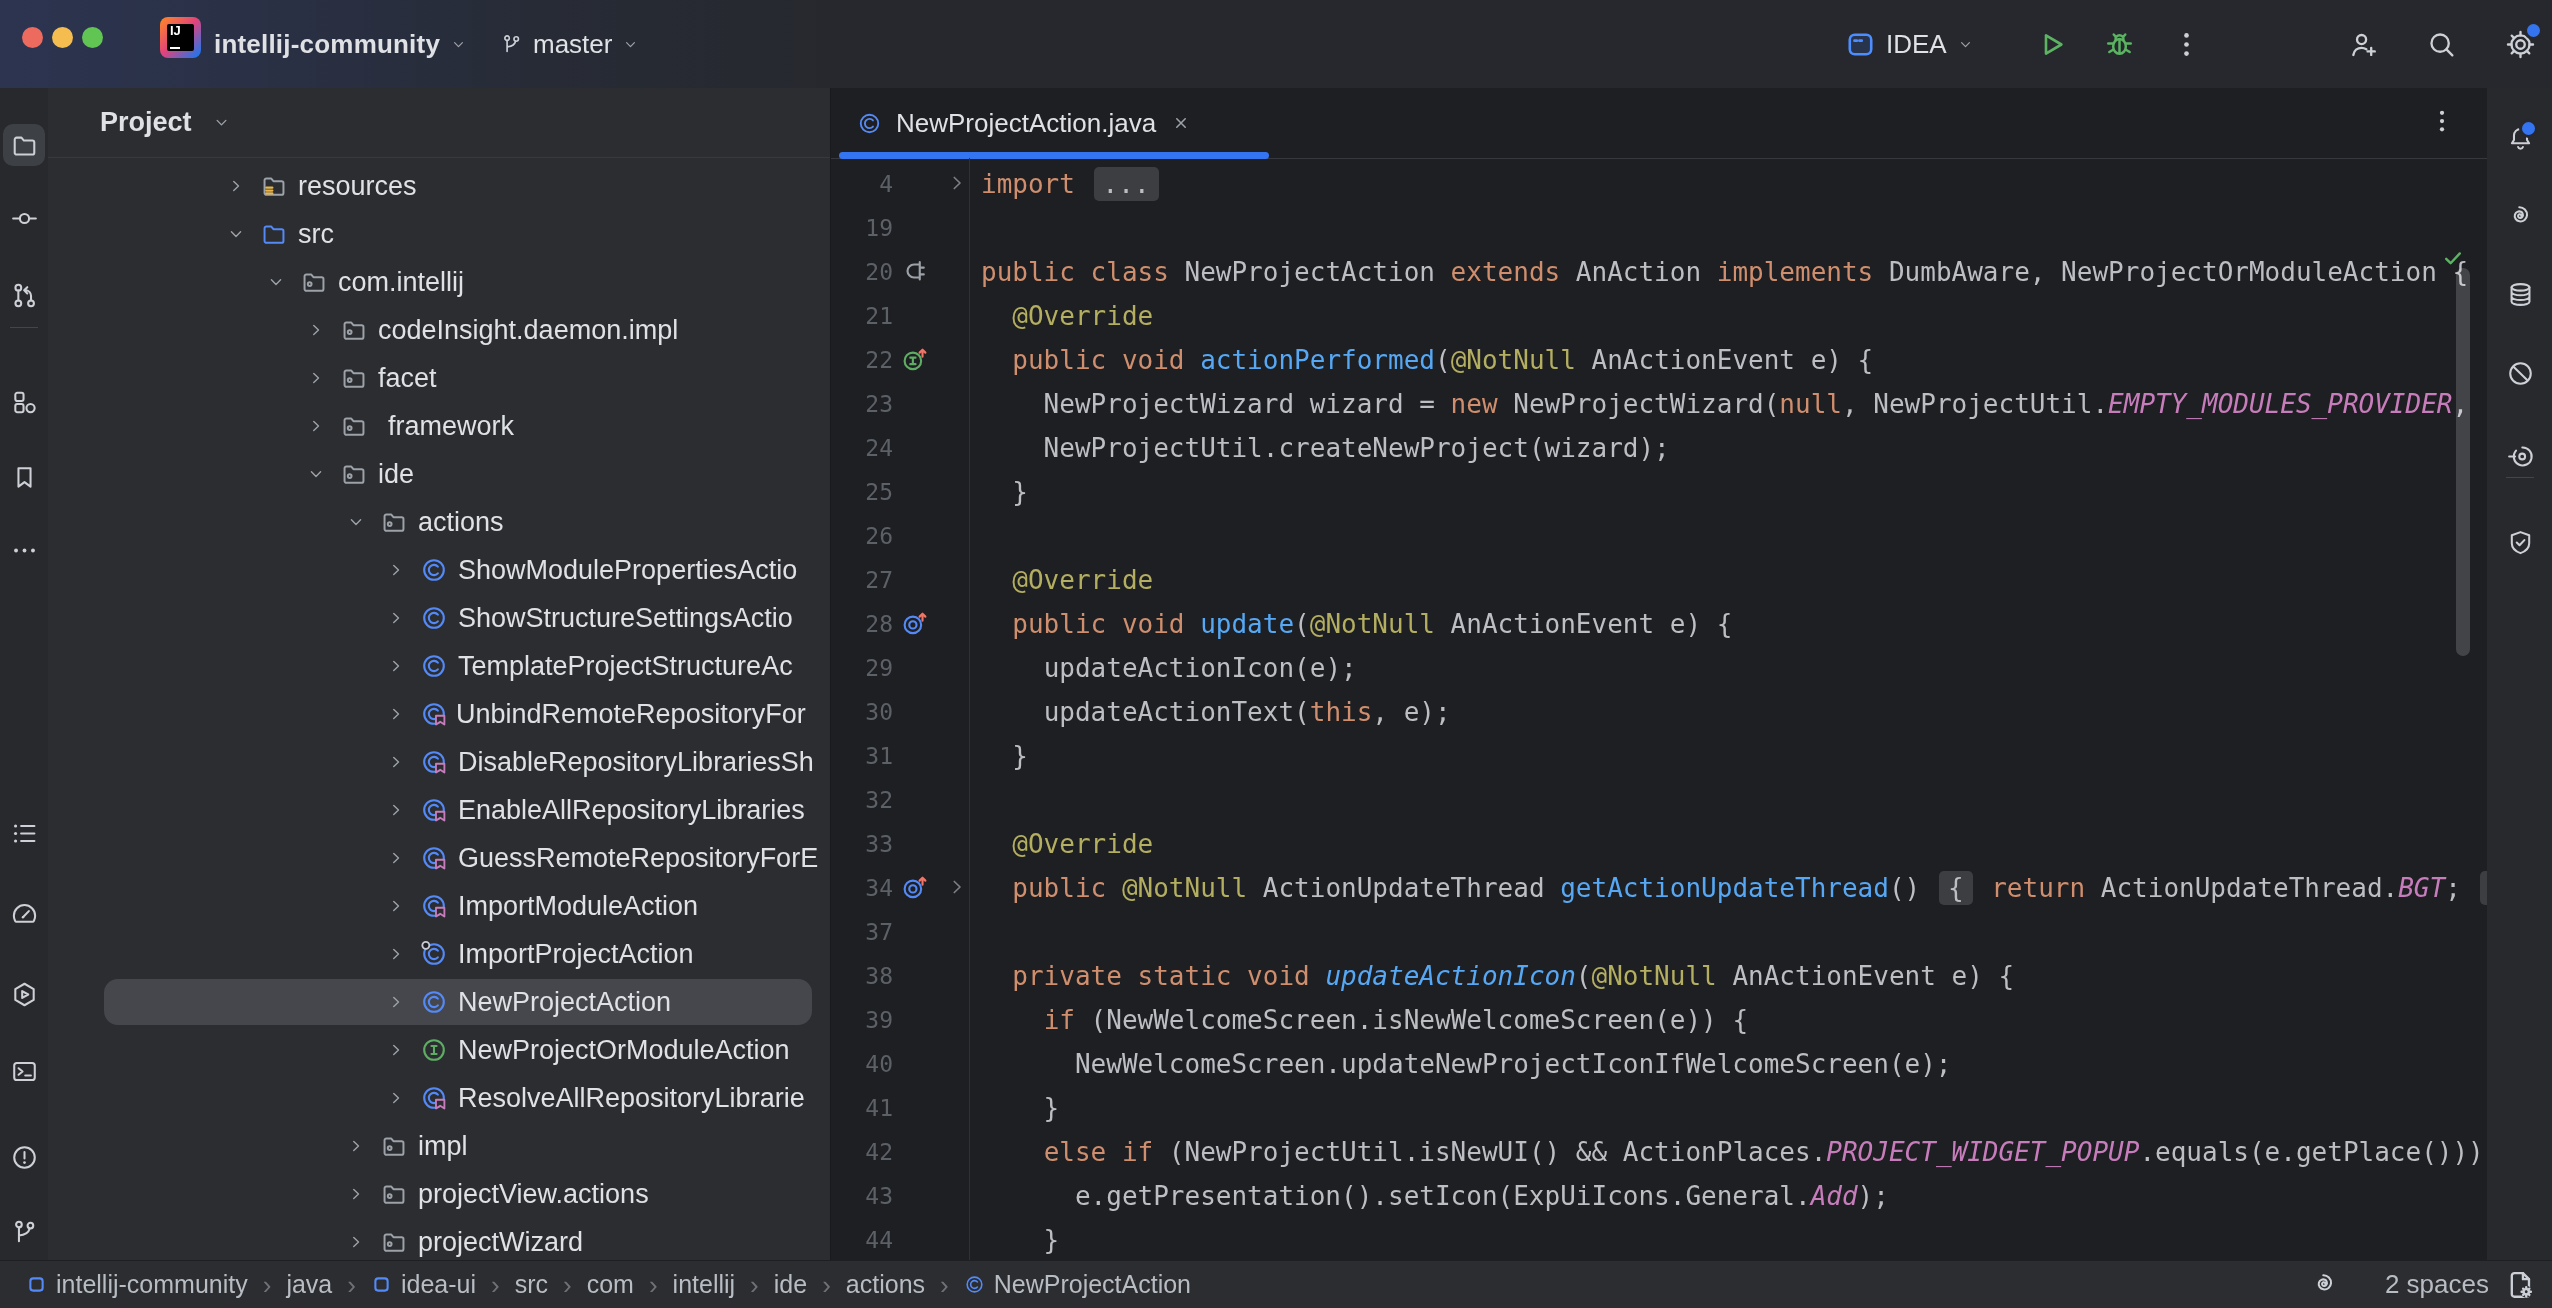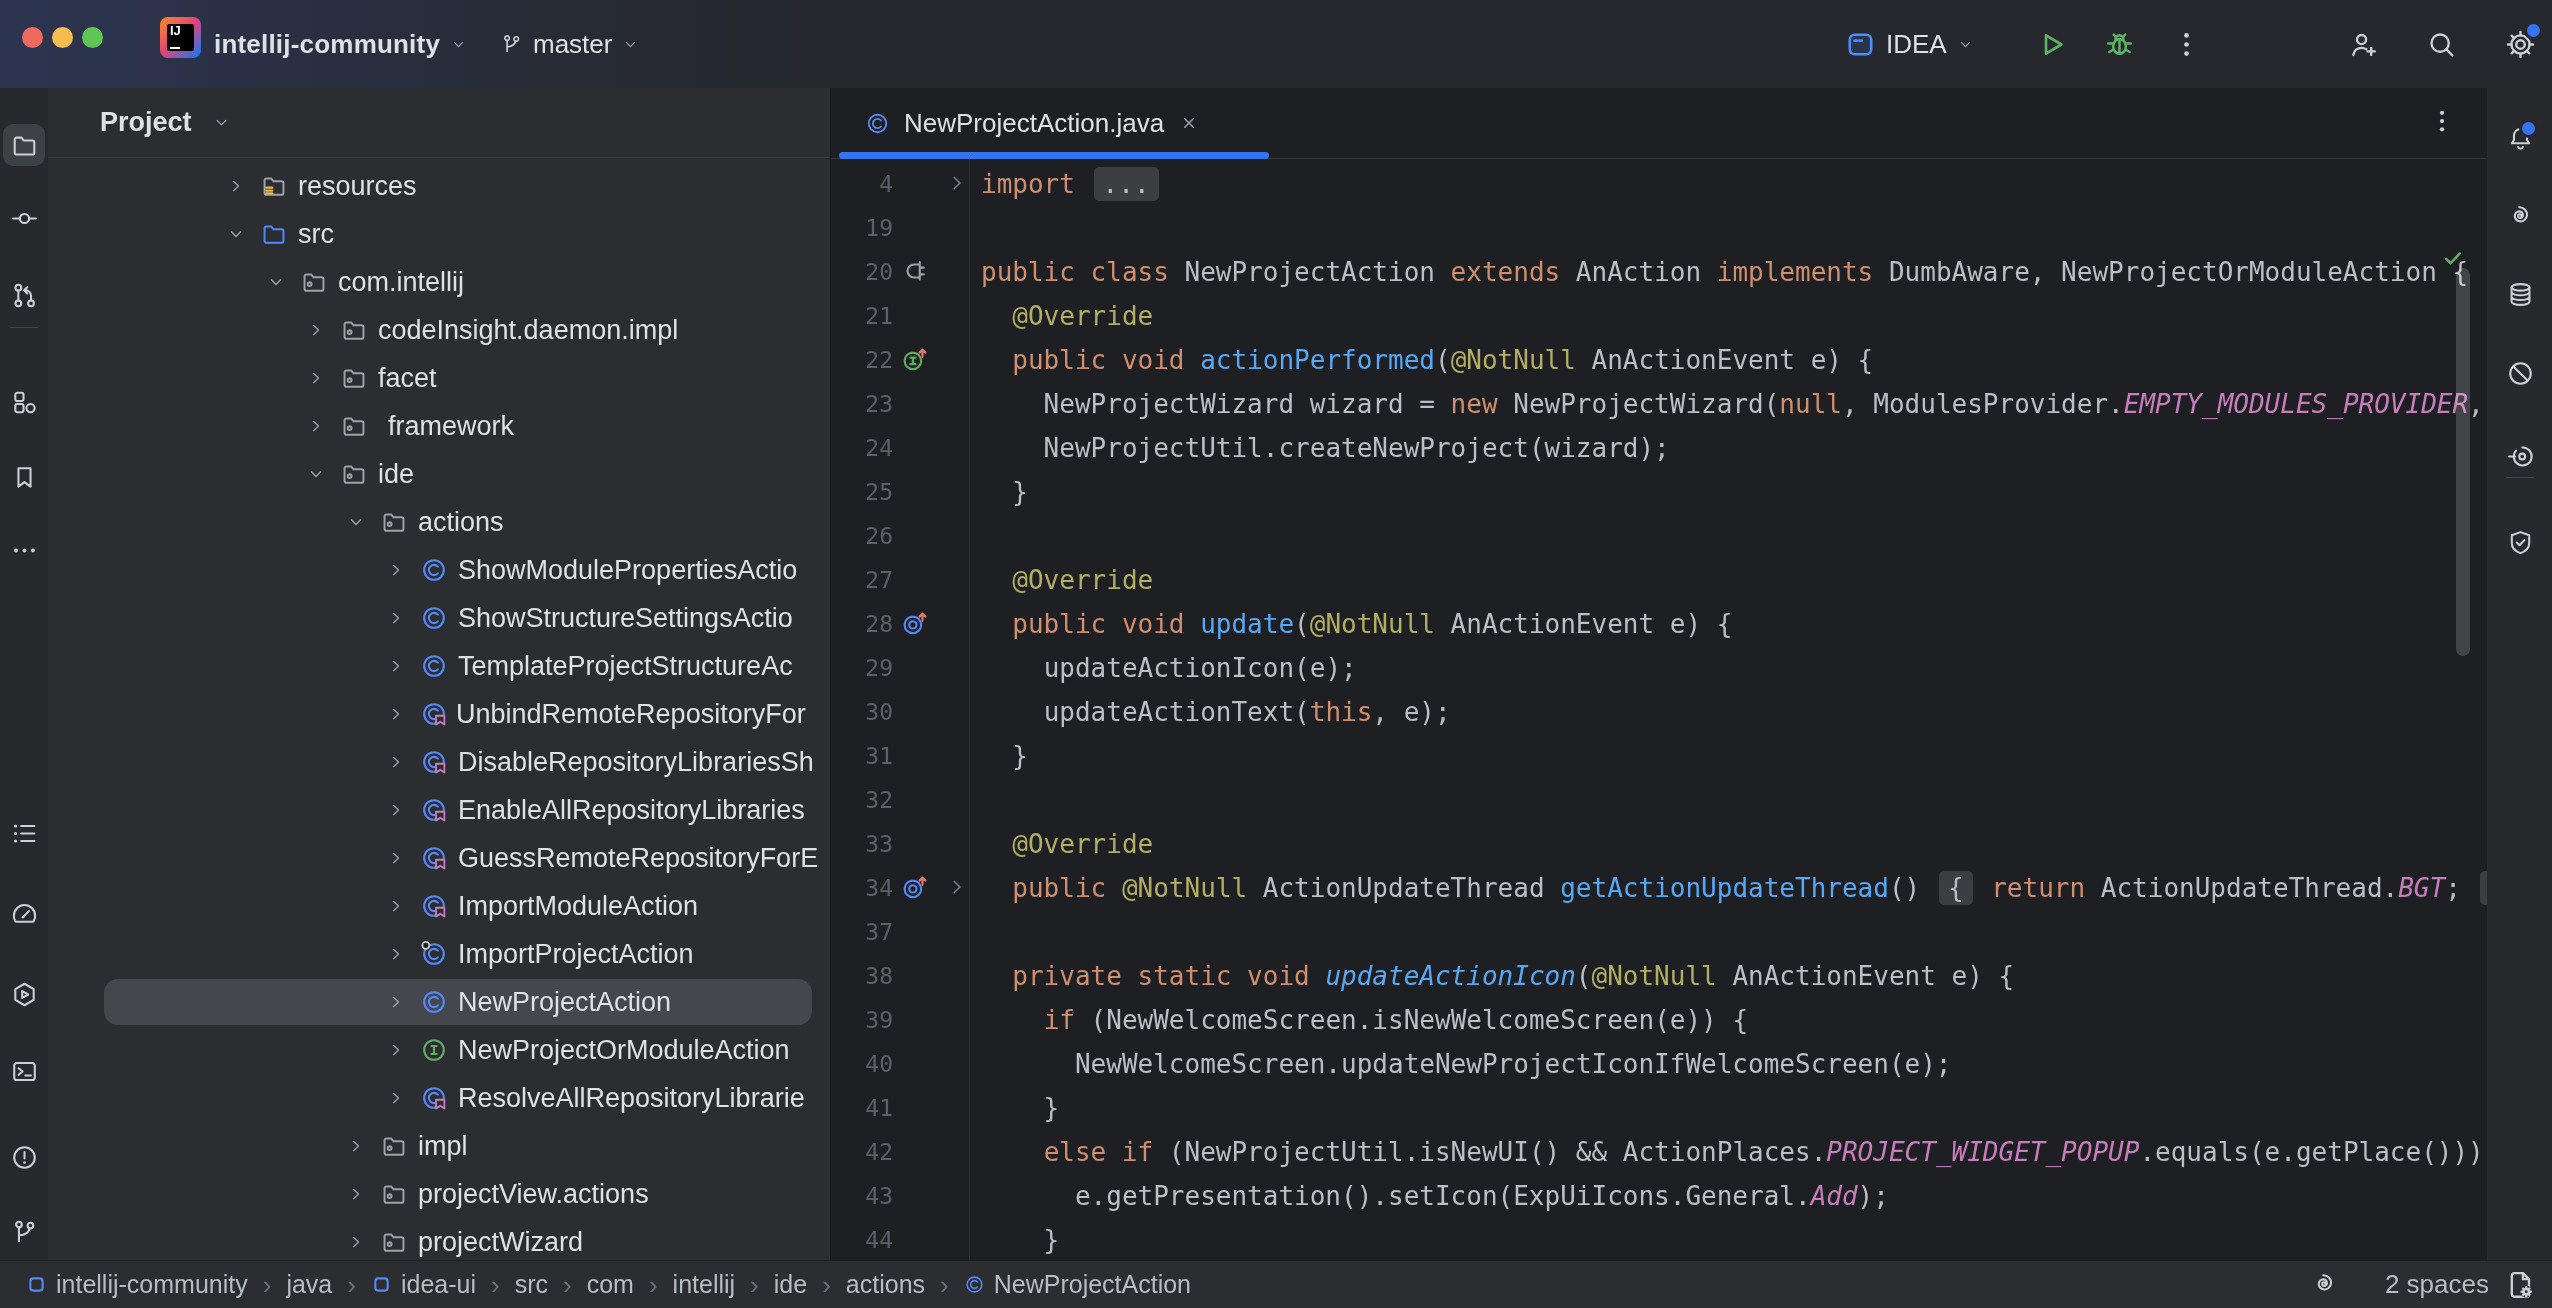--- a/index.html
+++ b/index.html
@@ -35,21 +35,21 @@
   #project .hdr{position:absolute;left:0;top:0;width:100%;height:70px;border-bottom:1px solid #37393e;
     display:flex;align-items:center;padding-left:52px;box-sizing:border-box;gap:20px;}
   #project .hdr .t{color:#dfe1e5;font-size:27px;font-weight:700;}
   .trow{position:absolute;left:0;width:782px;height:48px;}
   .trow .sel{position:absolute;left:56px;top:1px;width:708px;height:46px;background:#45474c;border-radius:14px;}
   .trow .chev,.trow .ticon,.trow .tlabel{position:absolute;top:0;height:48px;display:flex;align-items:center;}
   .trow .tlabel{color:#dfe1e5;font-size:27px;white-space:nowrap;}
   
   #editor{left:830px;top:88px;width:1656px;height:1172px;background:#1e1f22;border-left:1px solid #191a1d;overflow:hidden;}
   #tabbar{position:absolute;left:0;top:0;width:100%;height:70px;border-bottom:1px solid #36383d;}
-  #tab{position:absolute;left:8px;top:0;height:70px;display:flex;align-items:center;gap:14px;padding:0 26px;}
+  #tab{position:absolute;left:0;top:0;height:70px;display:flex;align-items:center;gap:14px;padding:0 26px;}
   #tab .title{color:#dfe1e5;font-size:26px;white-space:nowrap;}
   #tab-underline{position:absolute;left:8px;top:64px;width:430px;height:7px;border-radius:4px;background:#3574f0;}
   #code{position:absolute;left:0;top:70px;width:100%;height:1102px;}
   .gutter-sep{position:absolute;left:138px;top:70px;height:1102px;width:1px;background:#2e3135;}
   .crow{position:absolute;left:0;width:100%;height:44px;}
   .lnum{position:absolute;left:0;top:0;width:62px;height:44px;text-align:right;color:#5c6067;
     font-family:"DejaVu Sans Mono",monospace;font-size:23px;line-height:44px;}
   .gicon{position:absolute;left:70px;top:6px;}
   .fchev{position:absolute;left:114px;top:9px;}
   .ctext{position:absolute;left:150px;top:0;height:44px;white-space:pre;color:#bcbec4;
@@ -892,21 +892,21 @@
                   <circle cx="9.5" cy="13.5" r="6.6"></circle>
                   <path d="M7.4 10.9h4.2M7.4 16.1h4.2M9.5 10.9v5.2"></path>
                 </g>
                 <path d="M17.2 10.2V4.6M14.9 6.9l2.3-2.3 2.3 2.3" stroke="#ef7568"></path>
               </svg>
             </span></span>
           <span class="ctext"><span>  </span><span class="tok-kw">public void </span><span class="tok-md">actionPerformed</span><span>(</span><span class="tok-ann">@NotNull</span><span> AnActionEvent e) {</span></span>
         </div>
         <div class="crow" style="top: 224px;">
           <span class="lnum">23</span>
-          <span class="ctext"><span>    NewProjectWizard wizard = </span><span class="tok-kw">new </span><span>NewProjectWizard(</span><span class="tok-kw">null</span><span>, ModulesProvider.</span><span class="tok-cst">EMPTY_MODULES_PROVIDER</span><span>,</span></span>
+          <span class="ctext"><span>    NewProjectWizard wizard = </span><span class="tok-kw">new </span><span>NewProjectWizard(</span><span class="tok-kw">null</span><span>, NewProjectUtil.</span><span class="tok-cst">EMPTY_MODULES_PROVIDER</span><span>,</span></span>
         </div>
         <div class="crow" style="top: 268px;">
           <span class="lnum">24</span>
           <span class="ctext"><span>    NewProjectUtil.</span><span class="tok-si">createNewProject</span><span>(wizard);</span></span>
         </div>
         <div class="crow" style="top: 312px;">
           <span class="lnum">25</span>
           <span class="ctext"><span>  }</span></span>
         </div>
         <div class="crow" style="top: 356px;">

